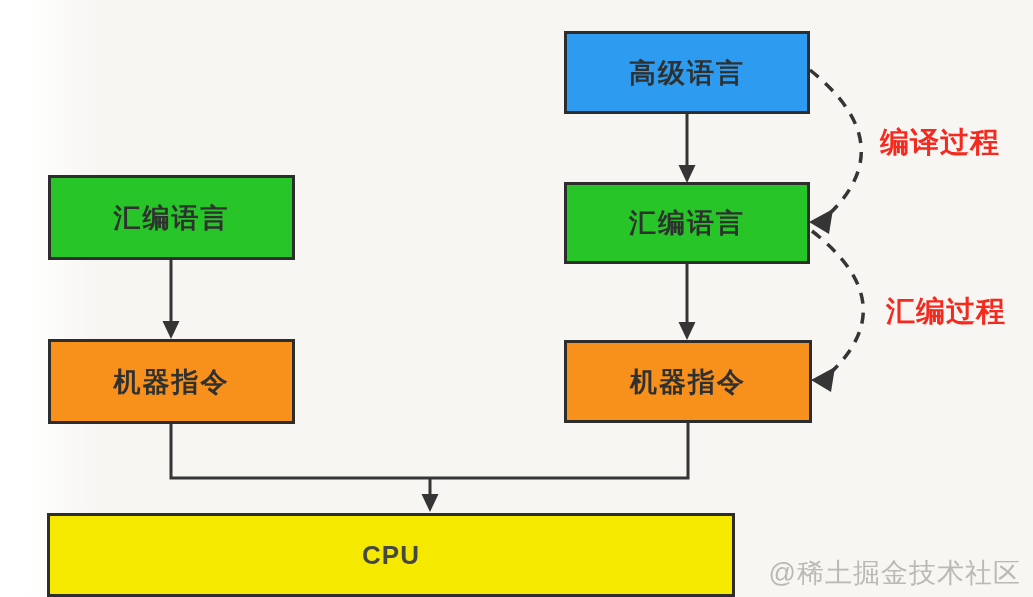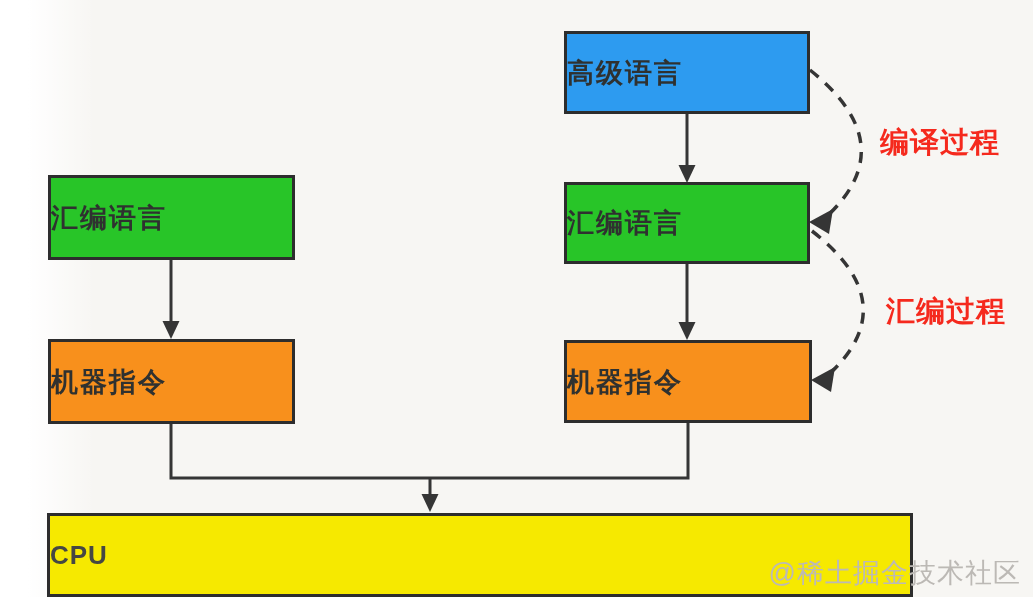--- a/index.html
+++ b/index.html
@@ -19,30 +19,30 @@
   body{font-family:"Liberation Sans", sans-serif;background:var(--bg);}
   .canvas{position:relative;width:1033px;height:597px;background:var(--bg);overflow:hidden;}
   .vignette{
     position:absolute;left:0;top:0;width:95px;height:597px;
     background:linear-gradient(to right,#ffffff 28px,rgba(255,255,255,0) 95px);
     pointer-events:none;
   }
   .node{
     position:absolute;
     border:3px solid var(--border);
-    display:flex;align-items:center;
+    display:flex;align-items:center;justify-content:center;
     font-size:27px;font-weight:bold;color:var(--boxtext);
     letter-spacing:2px;
   }
   .node-high-level   {left:564px;top:31px; width:246px;height:83px;background:var(--blue);}
   .node-assembly-l   {left:48px; top:175px;width:247px;height:85px;background:var(--green);}
   .node-assembly-r   {left:564px;top:182px;width:246px;height:82px;background:var(--green);}
   .node-machine-l    {left:48px; top:339px;width:247px;height:85px;background:var(--orange);}
   .node-machine-r    {left:564px;top:340px;width:248px;height:83px;background:var(--orange);}
-  .node-cpu          {left:47px; top:513px;width:866px;height:84px;background:var(--yellow);
+  .node-cpu          {left:47px; top:513px;width:688px;height:84px;background:var(--yellow);
                       font-weight:600;font-size:26px;color:#454743;letter-spacing:1px;}
   .svg-layer{position:absolute;left:0;top:0;width:1033px;height:597px;pointer-events:none;}
   .proc-label{
     position:absolute;color:var(--red);font-size:29px;font-weight:bold;letter-spacing:1px;
   }
   .proc-compile {left:880px;top:123px;}
   .proc-assemble{left:886px;top:292px;}
   .watermark{
     position:absolute;right:12px;top:555px;
     color:var(--watermark);font-size:27px;letter-spacing:1px;

